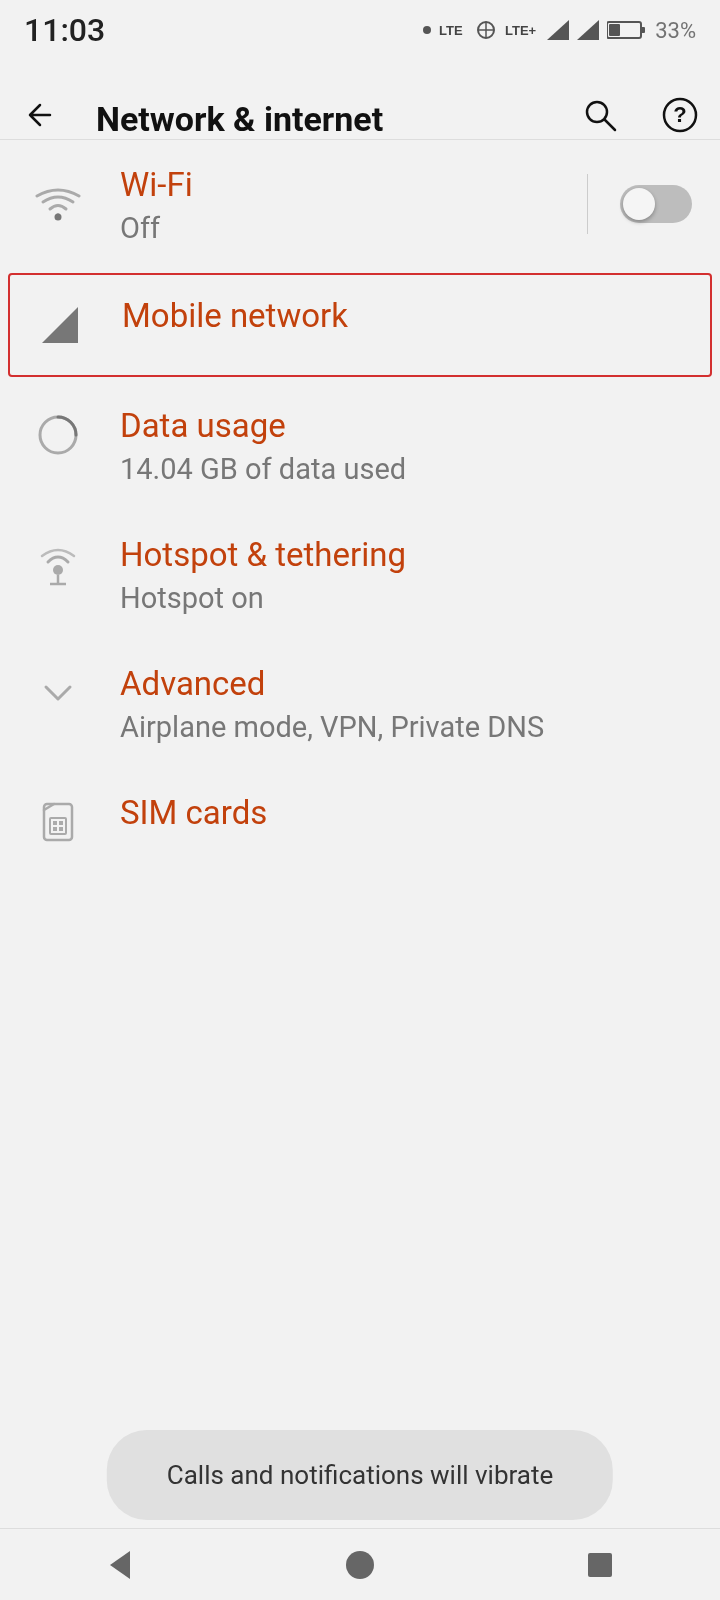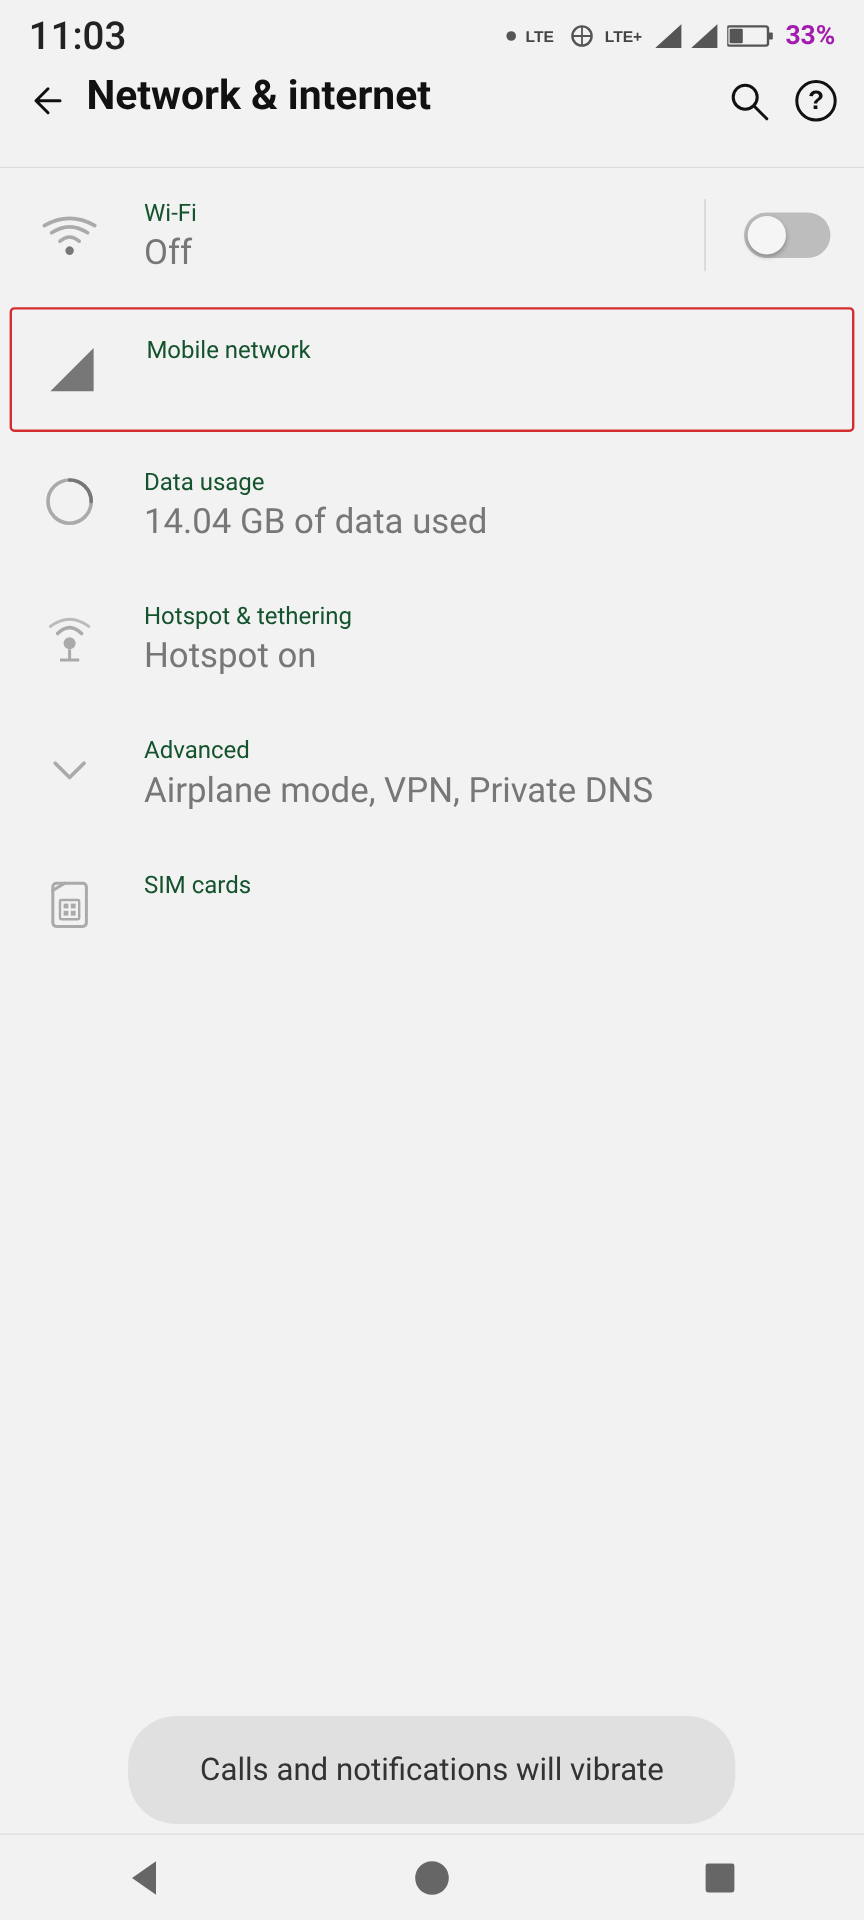--- a/index.html
+++ b/index.html
@@ -35,23 +35,23 @@
       height: 8px;
       background: #555;
       border-radius: 50%;
     }
 
     
     .app-bar {
       height: 80px;
       background: #f2f2f2;
       display: flex;
-      align-items: flex-start;
+      align-items: flex-end;
       padding: 0 16px;
-      gap: 8px;
+      gap: 32px;
       border-bottom: 1px solid #ddd;
     }
 
     .app-bar-back {
       width: 48px;
       height: 48px;
       display: flex;
       align-items: center;
       justify-content: center;
       cursor: pointer;
@@ -103,22 +103,22 @@
       justify-content: center;
       flex-shrink: 0;
       margin-right: 32px;
     }
 
     .settings-item-content {
       flex: 1;
     }
 
     .settings-item-title {
-      font-size: 20px;
-      color: #14532d;
+      font-size: 33px;
+      color: #c2410c;
       font-weight: 400;
       line-height: 1.3;
     }
 
     .settings-item-subtitle {
       font-size: 29px;
       color: #777;
       margin-top: 4px;
       font-weight: 400;
     }
@@ -233,21 +233,21 @@
     </svg>
     <svg width="22" height="20" viewBox="0 0 22 20">
       <polygon points="0,20 22,0 22,20" fill="#555"></polygon>
     </svg>
 
     <svg width="40" height="20" viewBox="0 0 40 20">
       <rect x="0" y="2" width="34" height="16" rx="2" ry="2" fill="none" stroke="#555" stroke-width="2"></rect>
       <rect x="34" y="7" width="4" height="6" rx="1" fill="#555"></rect>
       <rect x="2" y="4" width="11" height="12" rx="1" fill="#555"></rect>
     </svg>
-    <span style="font-size:22px;color:#a21caf;font-weight:700;">33%</span>
+    <span style="font-size:22px;color:#737373;font-weight:400;">33%</span>
   </div>
 </div>
 
 <div class="app-bar">
   <div class="app-bar-back">
     <svg width="32" height="32" viewBox="0 0 32 32">
       <path d="M26 16H6M6 16L16 6M6 16L16 26" stroke="#111" stroke-width="2.5" stroke-linecap="round" stroke-linejoin="round" fill="none"></path>
     </svg>
   </div>
   <span class="app-bar-title">Network &amp; internet</span>

